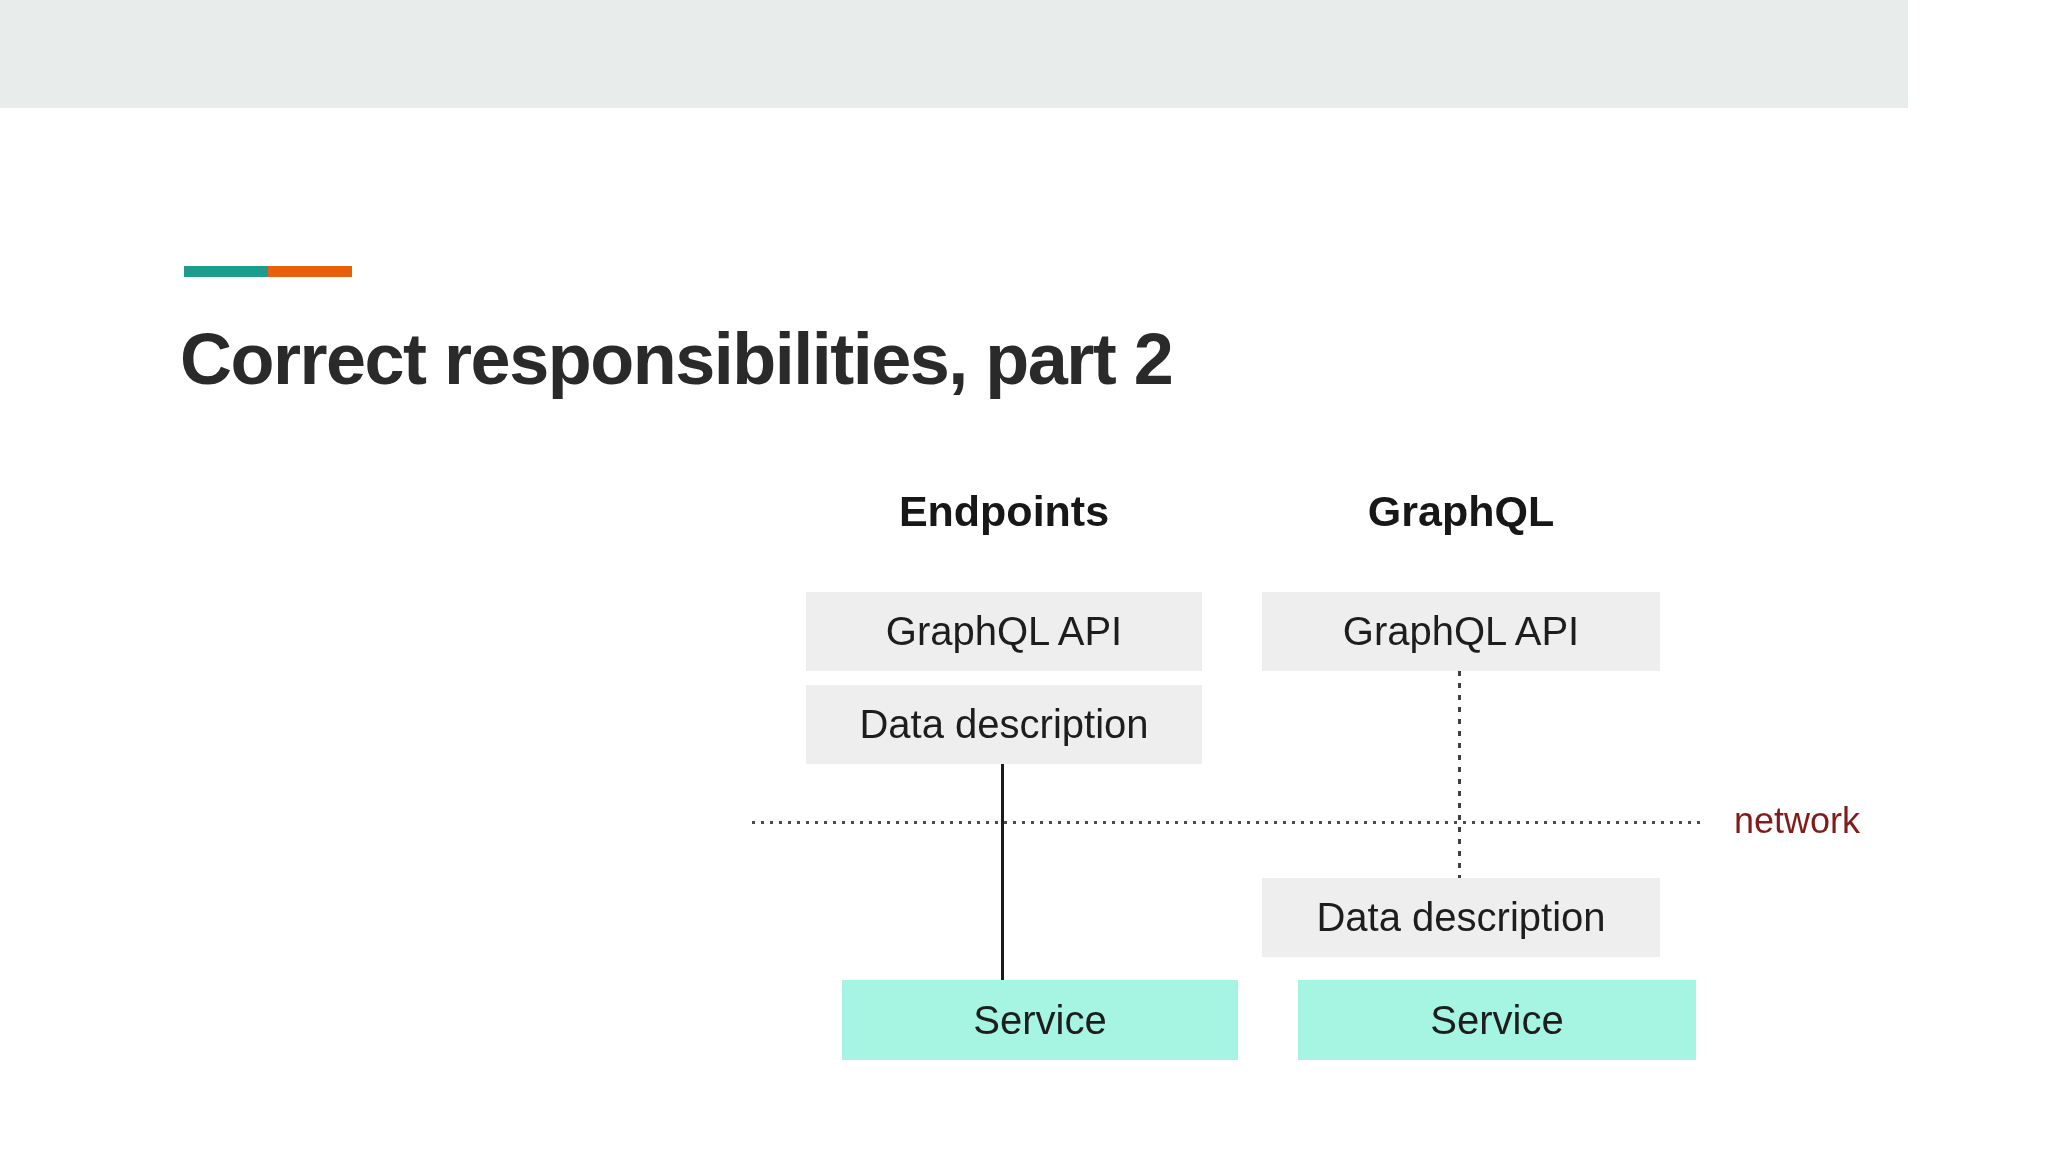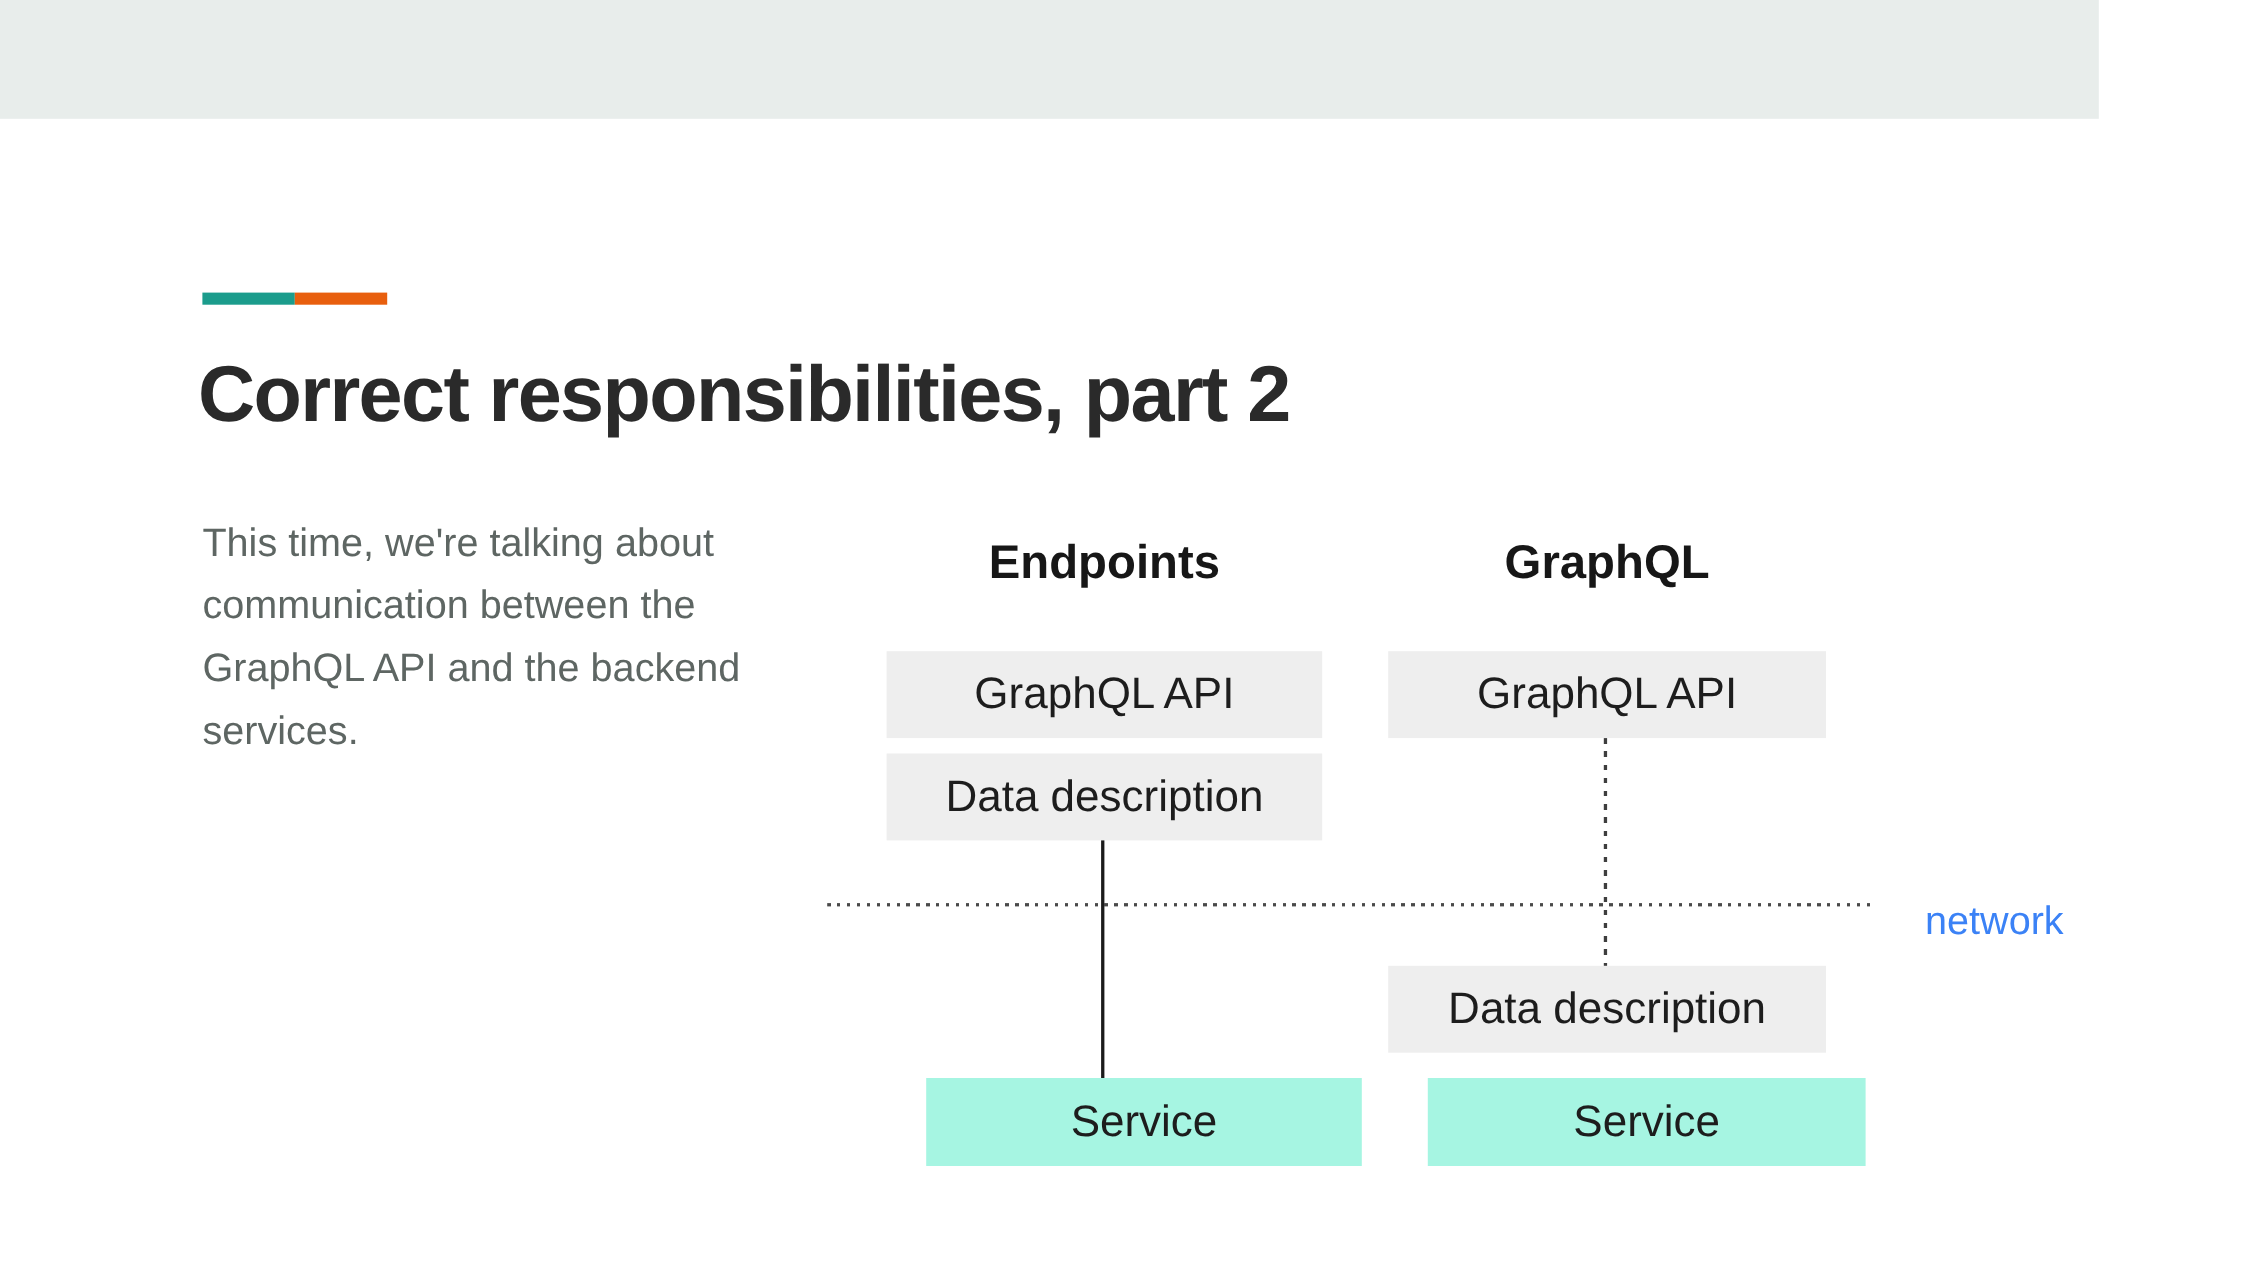--- a/index.html
+++ b/index.html
@@ -91,43 +91,39 @@
     width: 3px; height: 207px;
     background: repeating-linear-gradient(to bottom, #3e3e3e 0 5px, transparent 5px 12px);
   }
   .network-line {
     position: absolute; left: 752px; top: 821px;
     width: 954px; height: 3px;
     background: repeating-linear-gradient(to right, #4a4a4a 0 3px, transparent 3px 9px);
   }
   .network-label {
     position: absolute; left: 1734px; top: 800px;
-    margin: 16px;
+    margin: 0;
     font-size: 36px;
-    color: #3b82f6;
+    color: #7f1d1d;
   }
 </style>
 </head>
 <body>
 
 <div class="slide">
 
   <div class="topbar"></div>
 
   <div class="accent">
     <span class="accent-teal"></span>
     <span class="accent-orange"></span>
   </div>
 
   <h1 class="title">Correct responsibilities, part 2</h1>
 
-  <p class="intro">This time, we're talking about
-communication between the
-GraphQL API and the backend
-services.</p>
 
   <h2 class="col-heading graphql">GraphQL</h2>
   <h2 class="col-heading endpoints">Endpoints</h2>
 
   <div class="box gray ep-col row-api">GraphQL API</div>
   <div class="box gray ep-col ep-dd">Data description</div>
   <div class="box mint ep-col row-svc">Service</div>
 
   <div class="box gray gq-col row-api">GraphQL API</div>
   <div class="box gray gq-col gq-dd">Data description</div>

